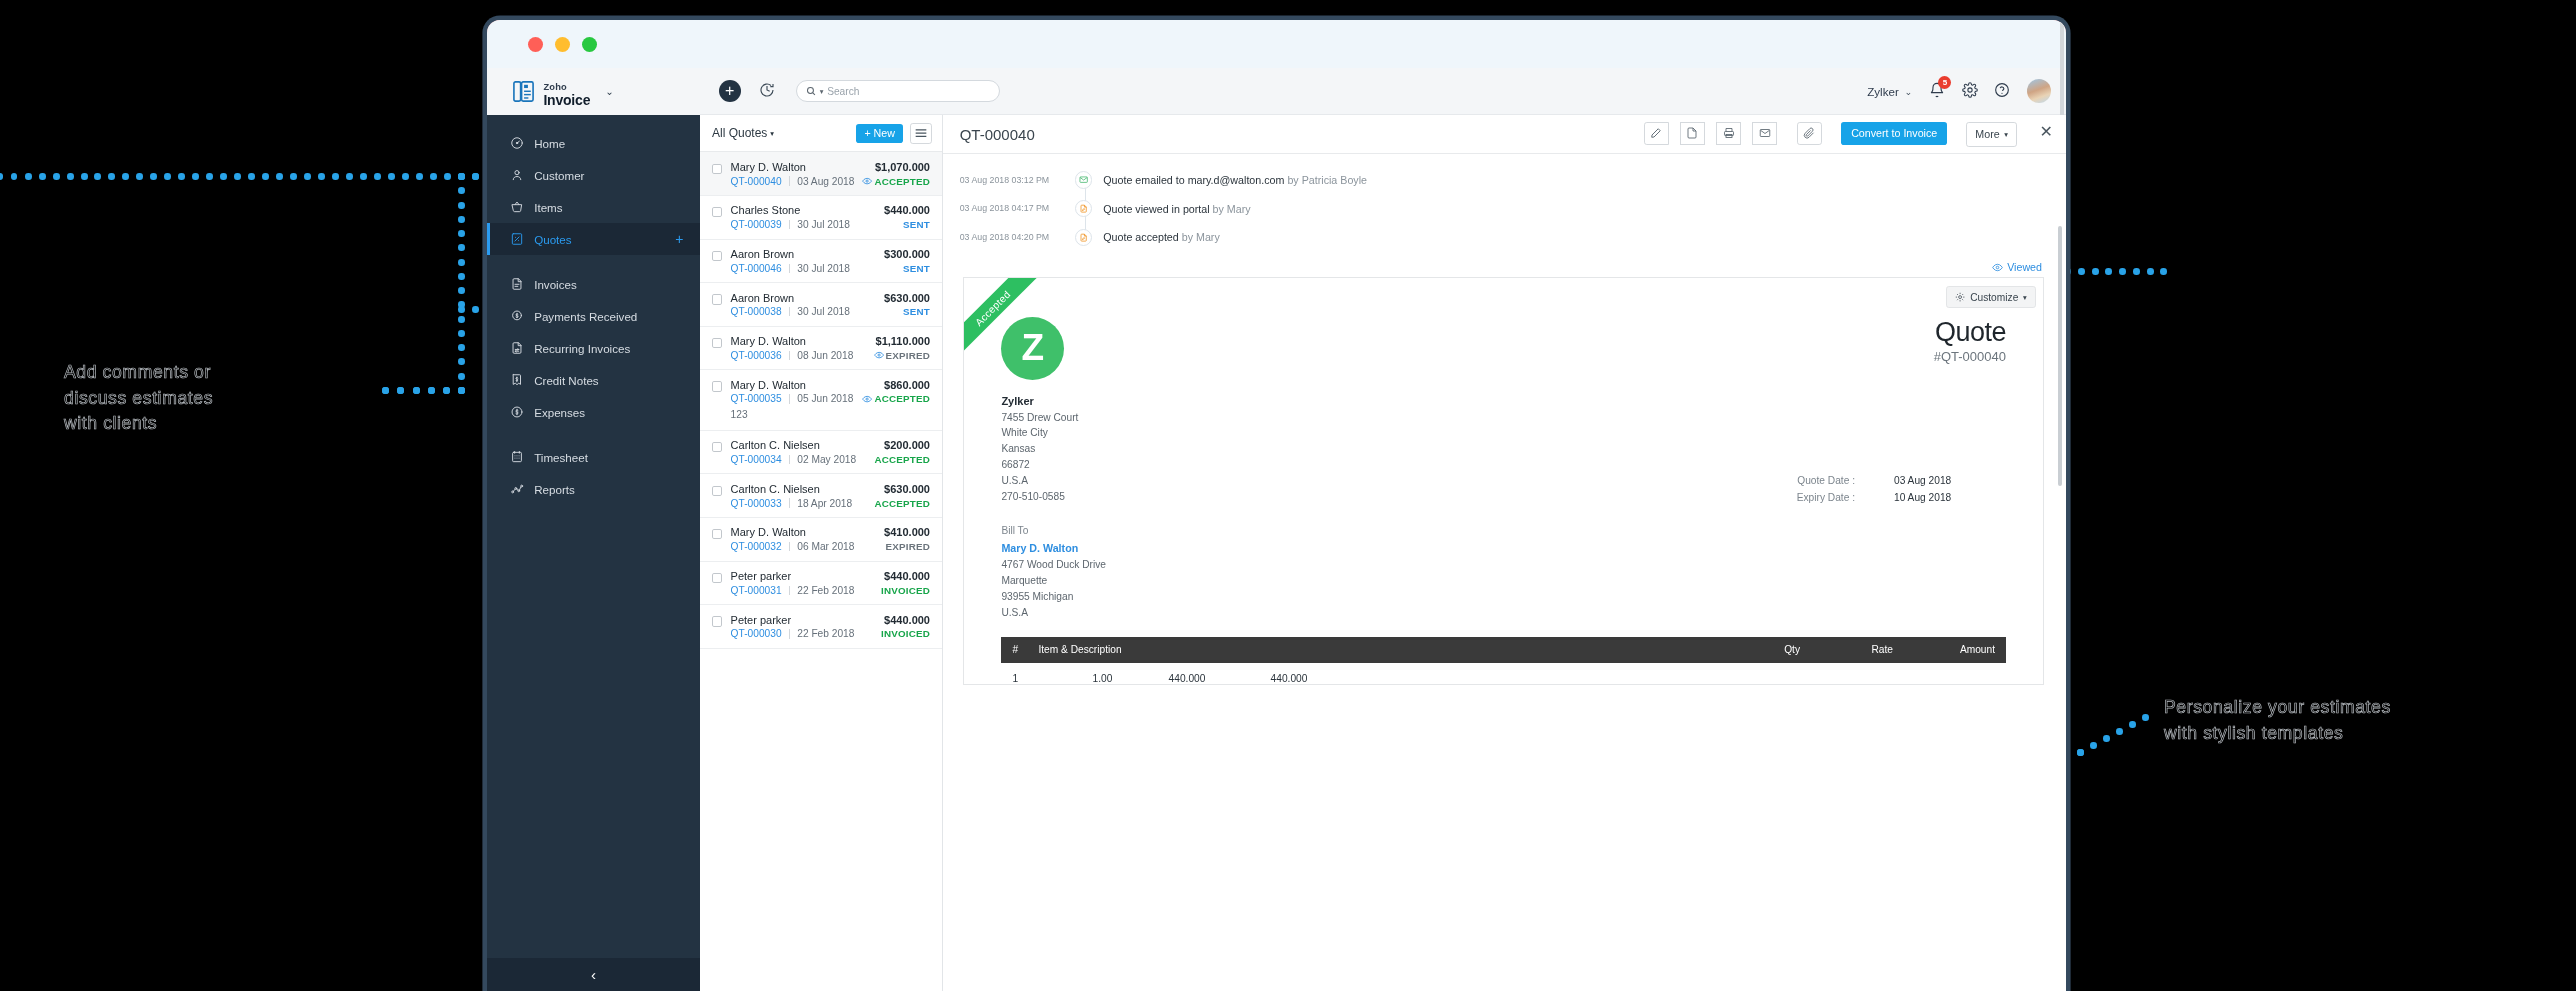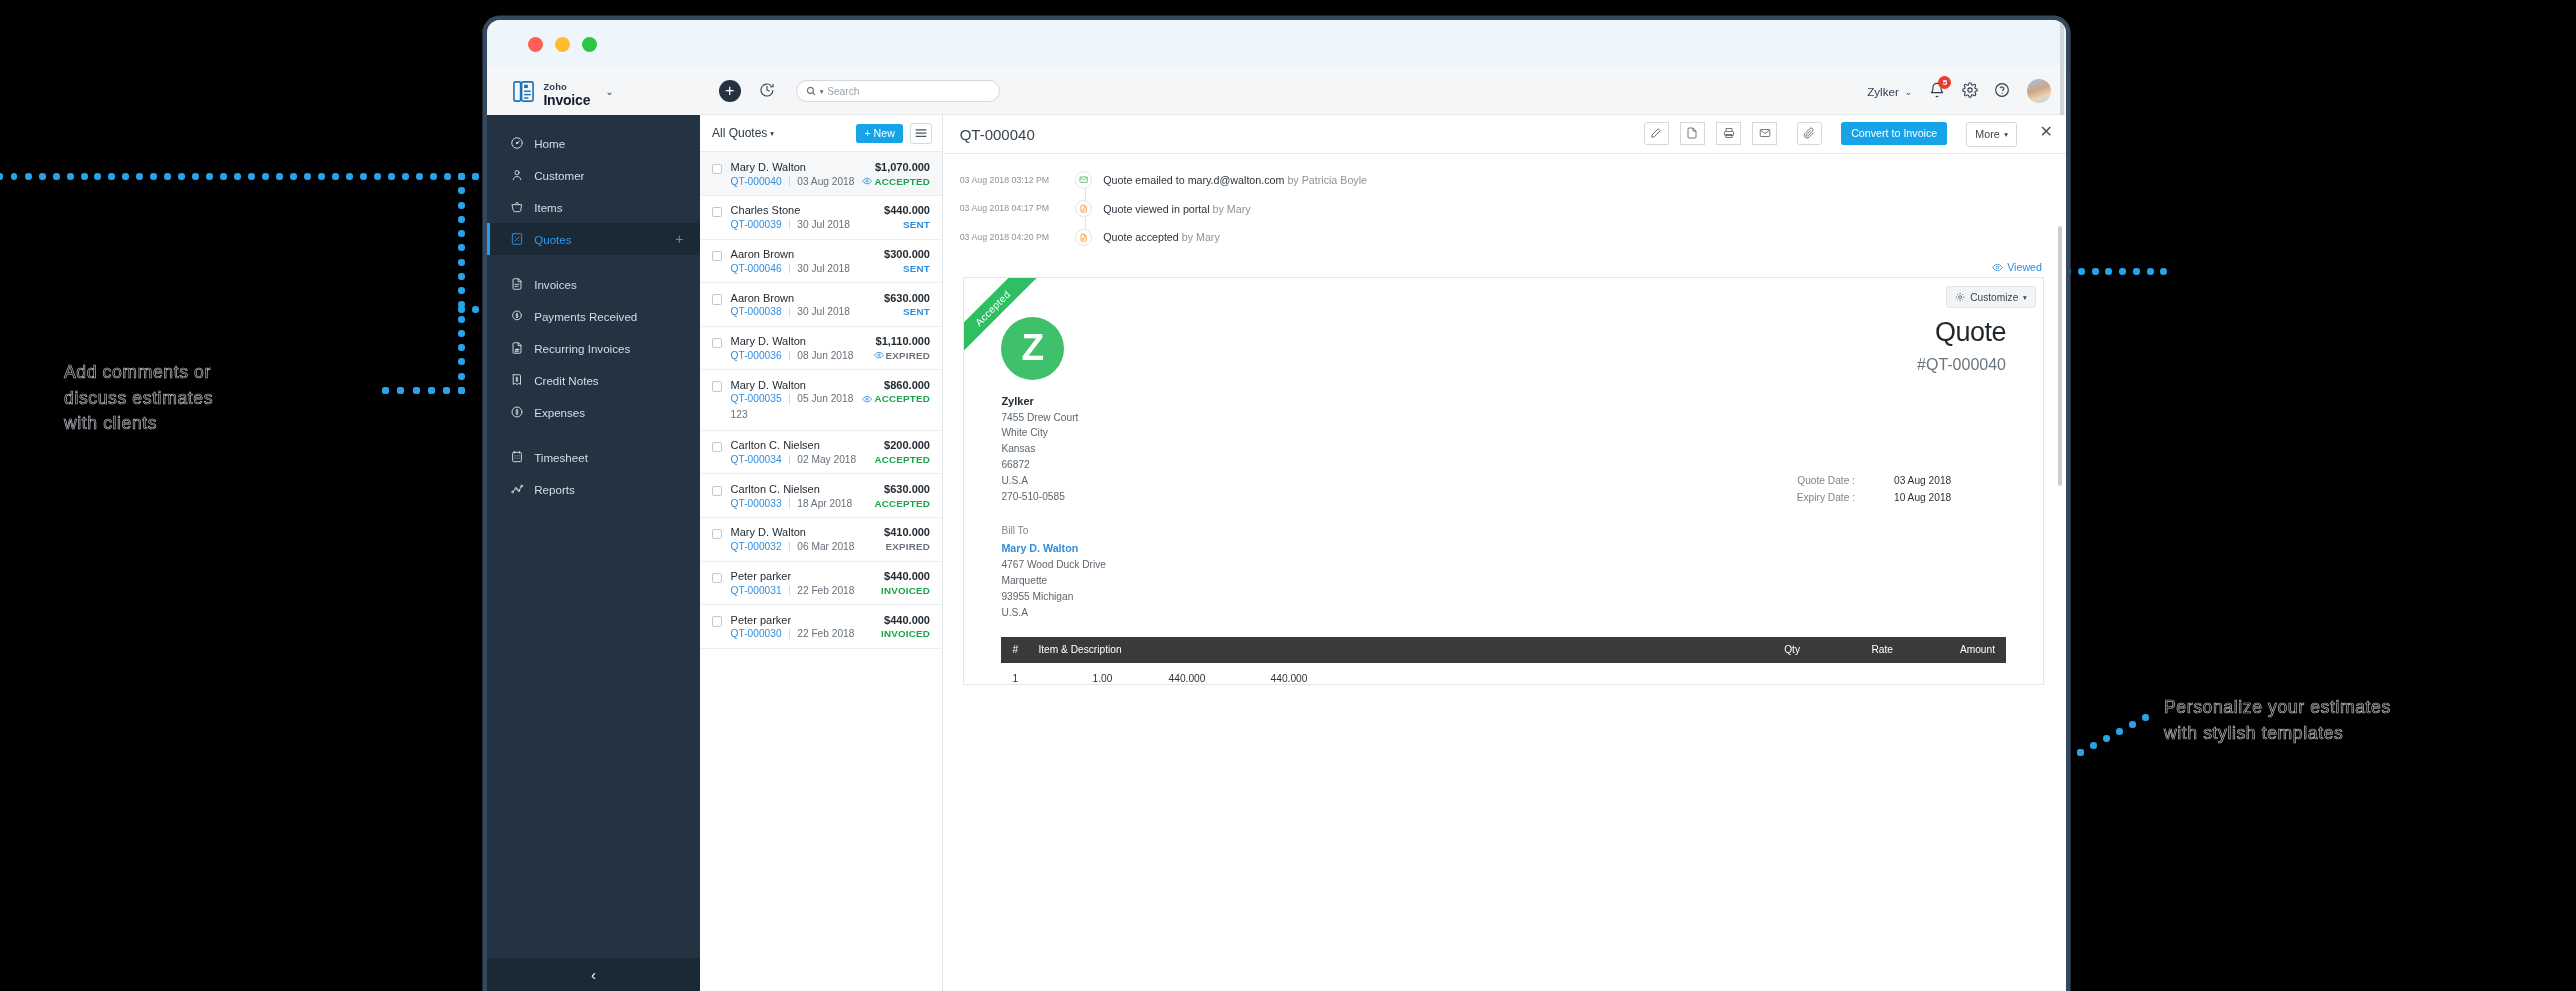--- a/index.html
+++ b/index.html
@@ -199,21 +199,21 @@
   #logocircle {
     width:63px;height:63px;border-radius:50%;background:#3fc06a;
     display:flex;align-items:center;justify-content:center;
     color:#fff;font-size:37px;font-weight:bold;font-family:"Liberation Sans",sans-serif;
   }
   #fromaddr { margin-top:15px; }
   #fromname { font-size:11px; font-weight:bold; color:#222b33; margin-bottom:2.8px;}
   .addrline { font-size:10.2px; color:#5d666e; line-height:1.55; }
   #docright { margin-left:auto; text-align:right; }
   #quoteword { font-size:27px; color:#1f262c; font-weight:normal; letter-spacing:-0.5px;}
-  #quoteno { font-size:16px; color:#6c757d; margin-top:8px;}
+  #quoteno { font-size:13px; color:#6c757d; margin-top:1px;}
   #billblock { padding:20.4px 37px 0 37px; }
   #billto { font-size:10.2px; color:#7c858d; margin-bottom:6.5px;}
   #billname { font-size:10.7px; font-weight:bold; color:#2e8ee0; margin-bottom:2.8px;}
   #datesblock { position:absolute; right:37px; top:197px; width:251px;}
   .dateline { display:flex; font-size:10.2px; margin-bottom:6.5px;}
   .dlabel { color:#7c858d; width:139px; text-align:right; padding-right:39px;}
   .dval { color:#2b343c; }
   #itemtable { margin:16.7px 37px 0 37px; }
   #itemhead {
     background:#3a3a3a; color:#fff; display:flex; font-size:10.2px; padding:7.4px 11px;

